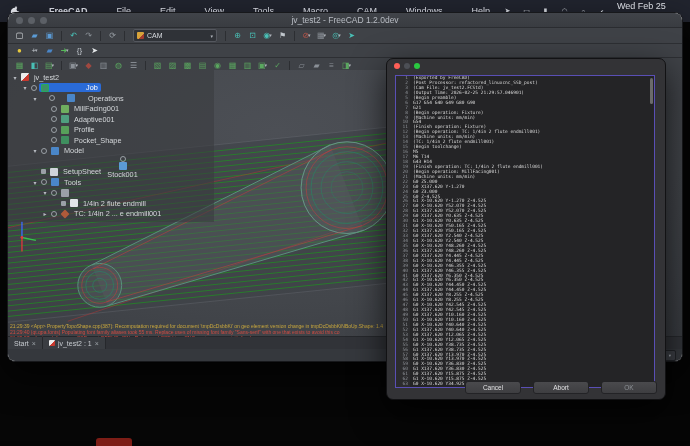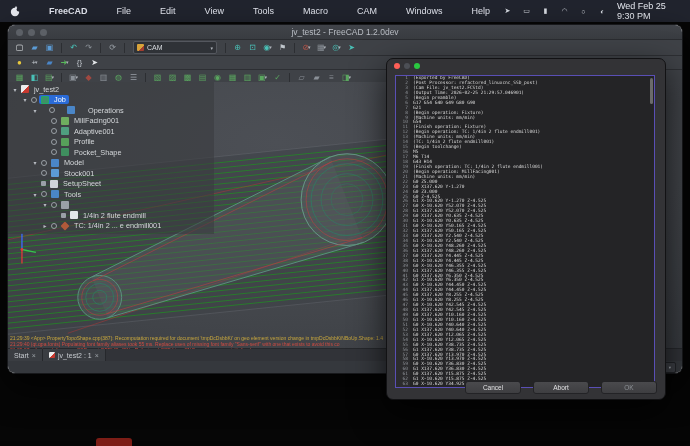--- a/index.html
+++ b/index.html
@@ -8,21 +8,21 @@
   
   .menubar{position:absolute;top:0;left:0;right:0;height:22px;background:#21242e;
            display:flex;align-items:center;padding:0 10px;gap:12px;color:#e2e5ee;font-size:9px;}
   .menubar .apple{width:10px;height:11px;display:inline-block}
   .menu-item{cursor:default;padding-left:17px;}
   .menu-item.bold{font-weight:bold;}
   .mright{margin-left:auto;display:flex;align-items:center;gap:9px;color:#cfd3dc;}
   .mstat{display:inline-flex;align-items:center;justify-content:center;width:11px;height:10px;font-size:7px;color:#d7dbe2;}
   .mclock{font-size:9px;color:#e6e9f0;}
   
-  .fcwin{position:absolute;left:7px;top:24px;width:676px;height:350px;background:#ffffff;
+  .fcwin{position:absolute;left:7px;top:12px;width:676px;height:350px;background:#ffffff;
          border-radius:8px;box-shadow:0 14px 34px rgba(0,0,0,.65);overflow:hidden;border:1px solid #17181b;box-sizing:border-box;}
   .titlebar{height:14px;background:linear-gradient(#404349,#393c41);display:flex;align-items:center;position:relative;border-bottom:1px solid #2a2c30;}
   .lights{display:flex;gap:5px;margin-left:8px;}
   .dot{width:7px;height:7px;border-radius:50%;background:#5c6066;}
   .wtitle{position:absolute;left:0;right:0;text-align:center;font-size:8.5px;color:#b9bdc4;}
   .tbar{display:flex;align-items:center;background:#3f4247;border-bottom:1px solid #2d2f33;padding:0 4px;}
   .tb1{height:15px}.tb2{height:13px}.tb3{height:15px}
   .tbtn{width:13px;height:12px;display:flex;align-items:center;justify-content:center;border-radius:2px;margin:0 1px;font-size:8px;line-height:1;}
   .tbtn .dd{font-size:5px;color:#aeb3ba;margin-left:-1px;}
   .tsep{width:1px;height:10px;background:#2c2e32;margin:0 4px;}
@@ -49,21 +49,21 @@
   .ti-op-profile{background:#57a05a;}
   .ti-op-pocket{background:#3f8f5f;}
   .ti-stock{background:#5b9bd5;}
   .ti-sheet{background:#cfd4da;}
   .ti-bitfolder{background:#9aa0a7;}
   .ti-bit{background:#e2e5e9;}
   .ti-tc{background:#b05a3a;transform:rotate(45deg) scale(.8);}
   .tlabel{font-size:7.3px;color:#d4d7da;padding:0 3px;}
   .tlabel.dim{color:#9ba0a5;}
   .hl{display:flex;align-items:center;background:#2a6bd8;border-radius:2px;}
-  .hl .tlabel{color:#fff;}
+  .hl .tlabel{color:#fff;margin-left:32px;}
   
   .logs{position:absolute;left:2px;top:253px;width:380px;z-index:4;overflow:hidden;}
   .logline{font-size:5px;line-height:6.1px;white-space:nowrap;overflow:hidden;}
   
   .dlg{position:absolute;left:386px;top:58px;width:280px;height:342px;background:#333336;border:1px solid #121214;
        border-radius:7px;box-shadow:0 12px 34px rgba(0,0,0,.7);z-index:9;box-sizing:border-box;}
   .dlg-title{height:14px;display:flex;align-items:center;gap:4px;padding-left:7px;}
   .ddot{width:6px;height:6px;border-radius:50%;}
   .ddot.red{background:#ff5f57;} .ddot.mid{background:#4c4f55;} .ddot.grn{background:#2ac840;}
   .gcode{position:absolute;left:8px;right:10px;top:16px;height:313px;background:#242426;
@@ -436,21 +436,21 @@
             <span class="eye"></span>
             <span class="ti ti-op-pocket"></span>
             <span class="tlabel">Pocket_Shape</span>
           </div>
           <div class="trow" style="padding-left: 23px;">
             <span class="arrow">▾</span>
             <span class="eye"></span>
             <span class="ti ti-folder"></span>
             <span class="tlabel">Model</span>
           </div>
-          <div class="trow" style="padding-left: 23px;">
+          <div class="trow" style="padding-left: 23px; flex-direction: column;">
             <span class="arrow"></span>
             <span class="eye"></span>
             <span class="ti ti-stock"></span>
             <span class="tlabel">Stock001</span>
           </div>
           <div class="trow" style="padding-left: 23px;">
             <span class="arrow"></span>
             <span class="pre"></span>
             <span class="ti ti-sheet"></span>
             <span class="tlabel">SetupSheet</span>

